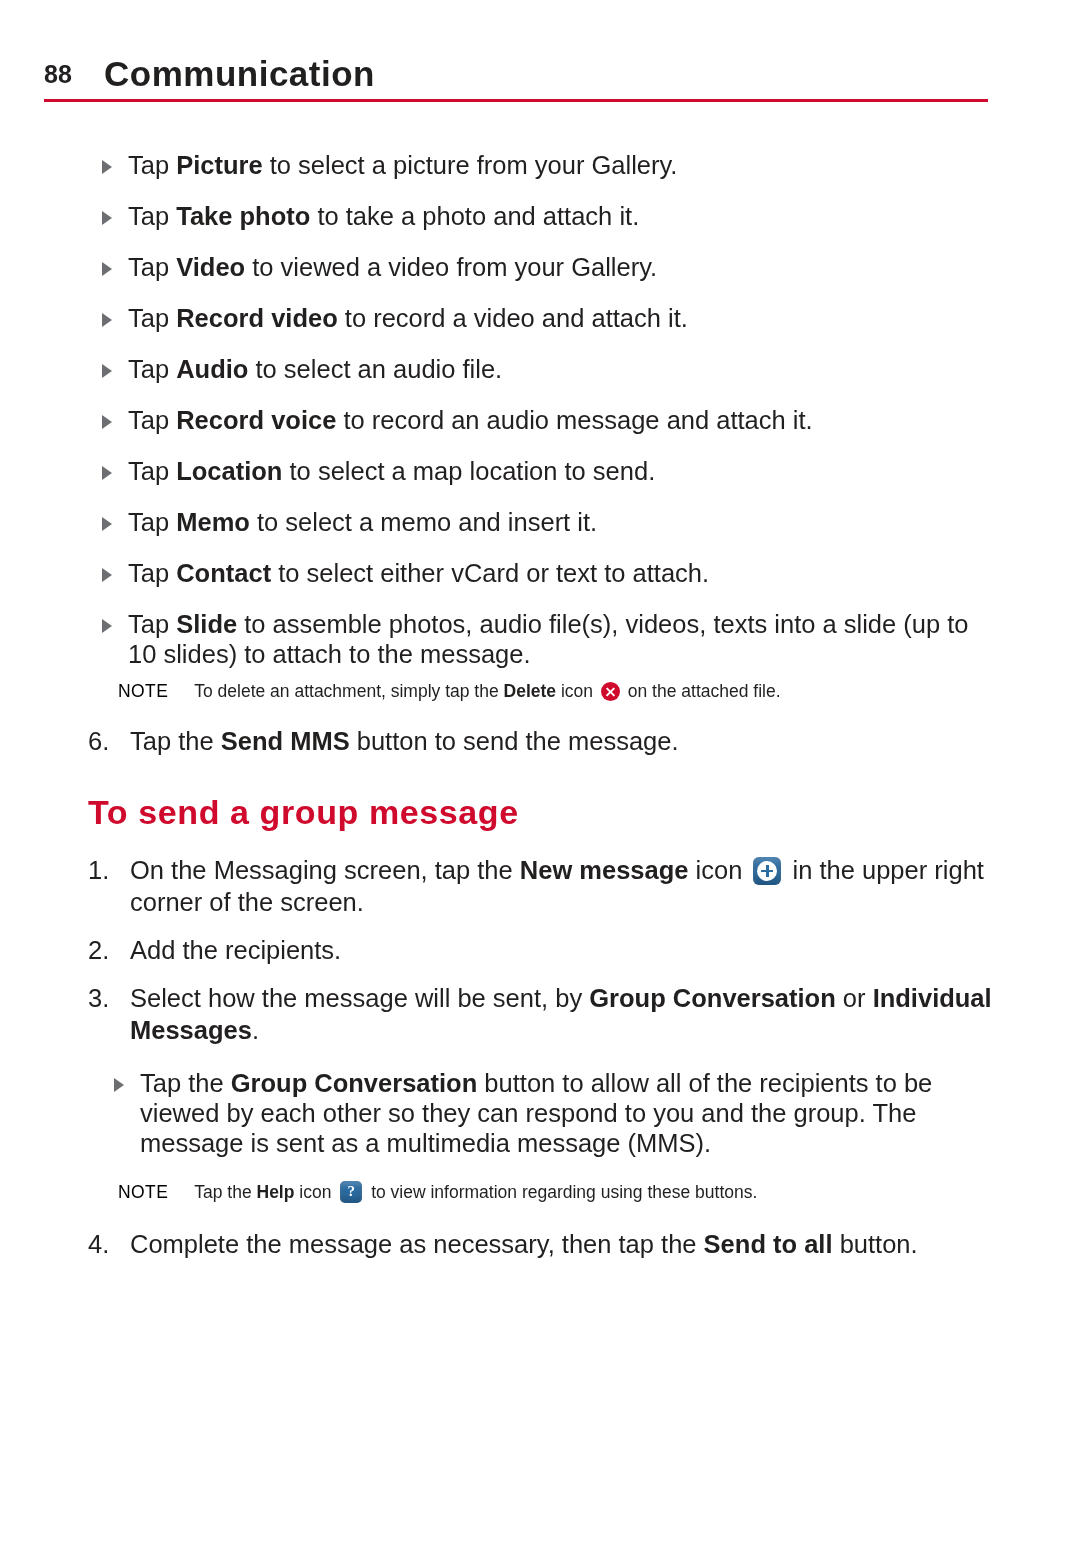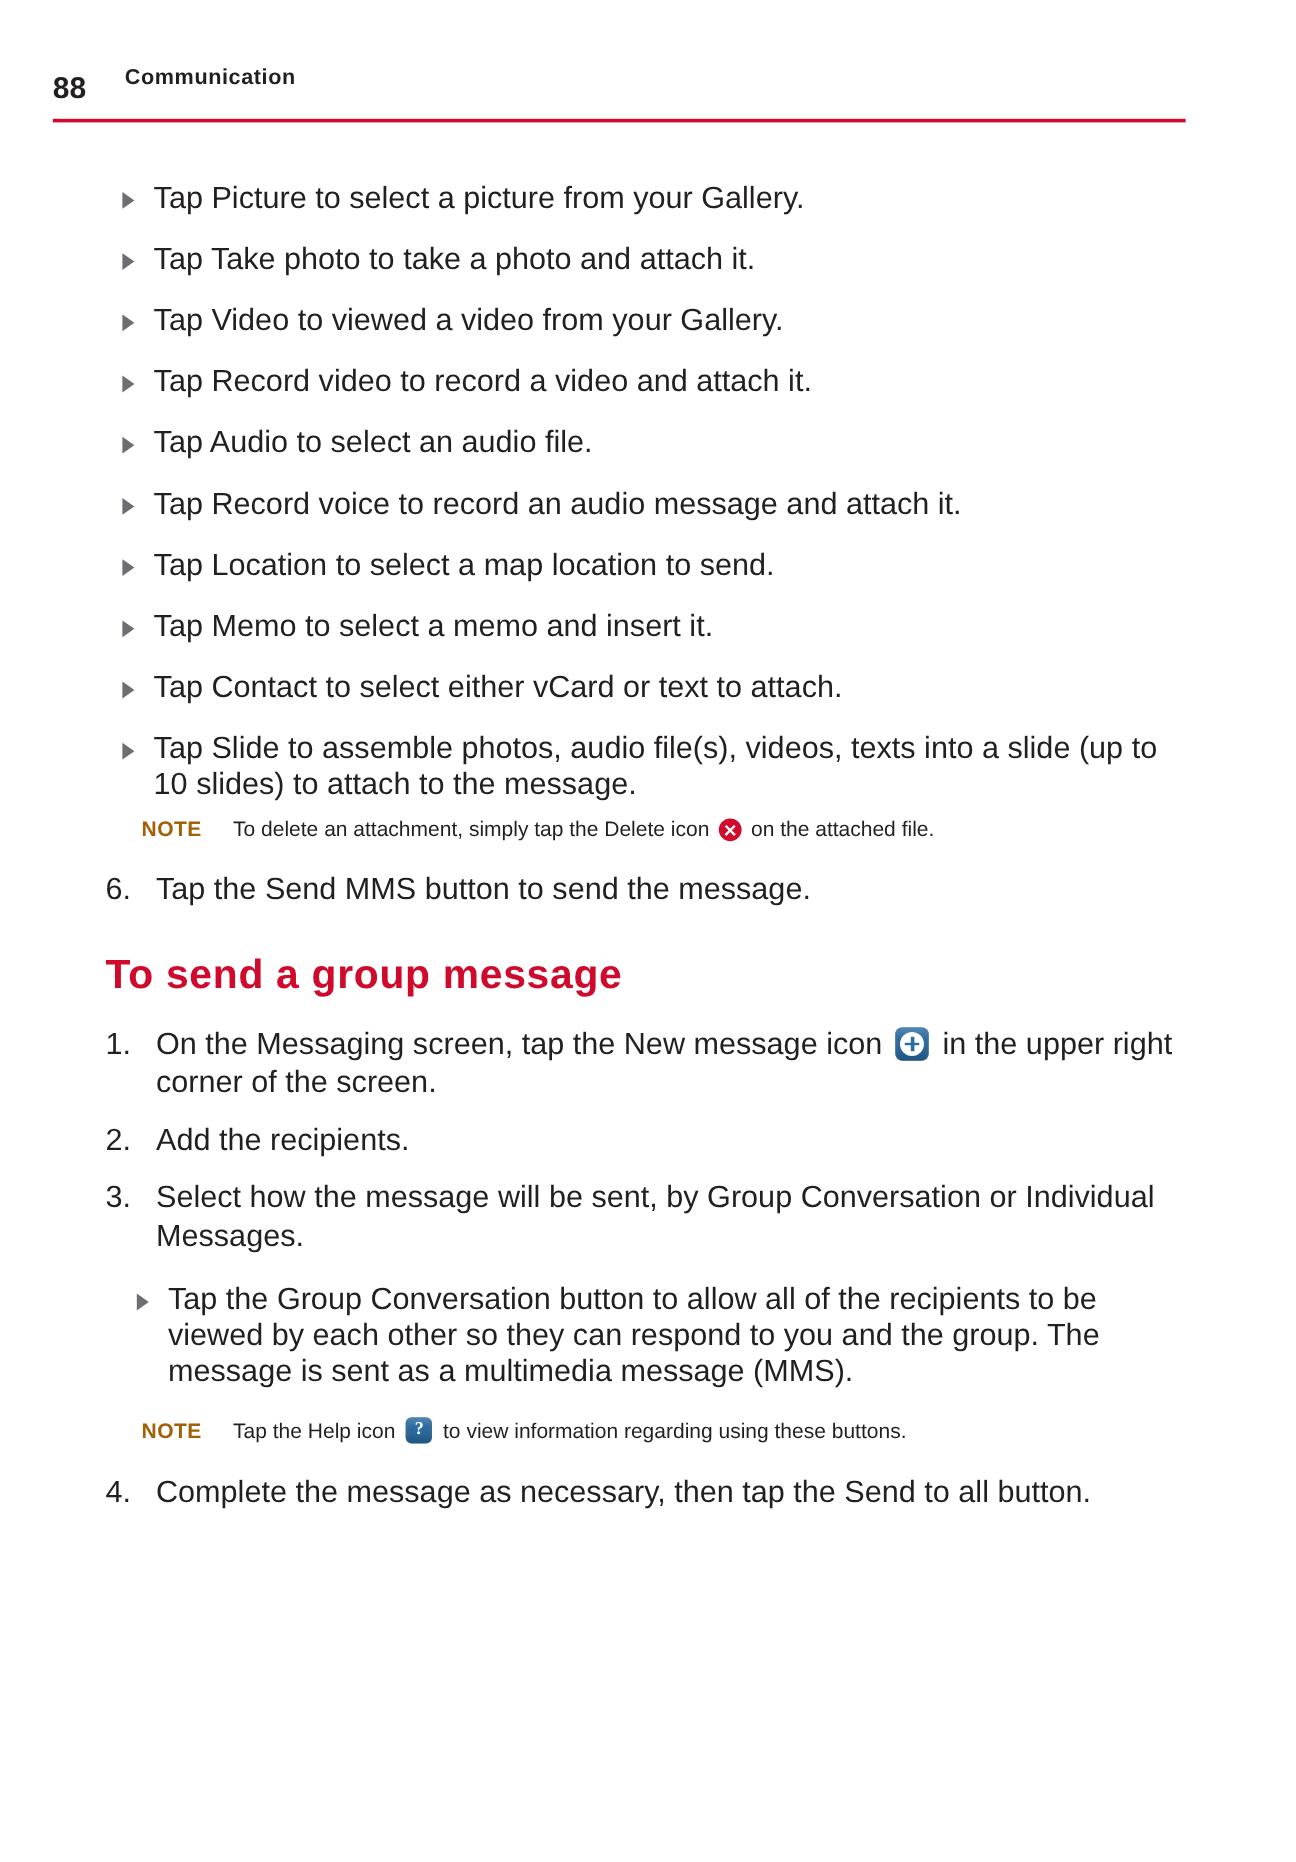--- a/index.html
+++ b/index.html
@@ -36,21 +36,21 @@
     top: 8px;
     font-size: 25px;
     font-weight: bold;
     color: #221f1f;
     letter-spacing: 0px;
   }
   .header .chapter {
     position: absolute;
     left: 60px;
     top: 2px;
-    font-size: 18px;
+    font-size: 35px;
     font-weight: bold;
     color: #221f1f;
     letter-spacing: 0.5px;
   }
   .header .rule {
     position: absolute;
     left: 0;
     top: 47px;
     width: 944px;
     height: 3px;
@@ -82,21 +82,21 @@
     top: 10px;
     width: 0;
     height: 0;
     border-top: 7px solid transparent;
     border-bottom: 7px solid transparent;
     border-left: 10px solid #6d6e71;
   }
   .bullet-line.indent2 .tri {
     left: 26px;
   }
-  .b { font-weight: normal; }
+  .b { font-weight: bold; }
 
   .numbered {
     position: relative;
     font-size: 25.5px;
     line-height: 32px;
     color: #221f1f;
     padding-left: 42px;
   }
   .numbered .num {
     position: absolute;
@@ -114,22 +114,22 @@
   }
 
   
   .note {
     font-size: 17.5px;
     line-height: 24px;
     color: #221f1f;
     padding-left: 30px;
   }
   .note .note-label {
-    color: #a16207;
-    font-weight: bold;
+    color: #000000;
+    font-weight: normal;
     letter-spacing: 0.4px;
   }
   .note .note-gap { display: inline-block; width: 26px; }
 
   
   .icon-delete {
     display: inline-block;
     width: 19px;
     height: 19px;
     border-radius: 50%;

